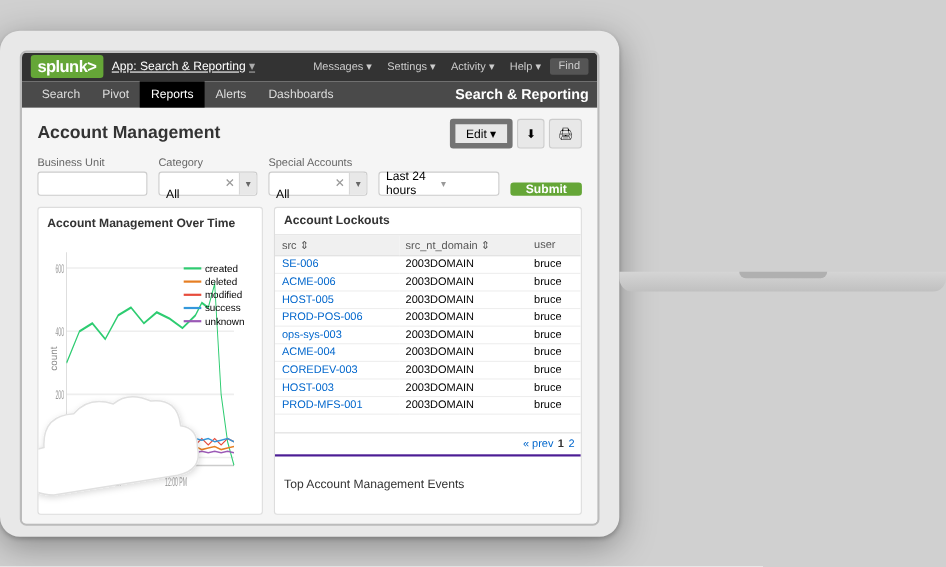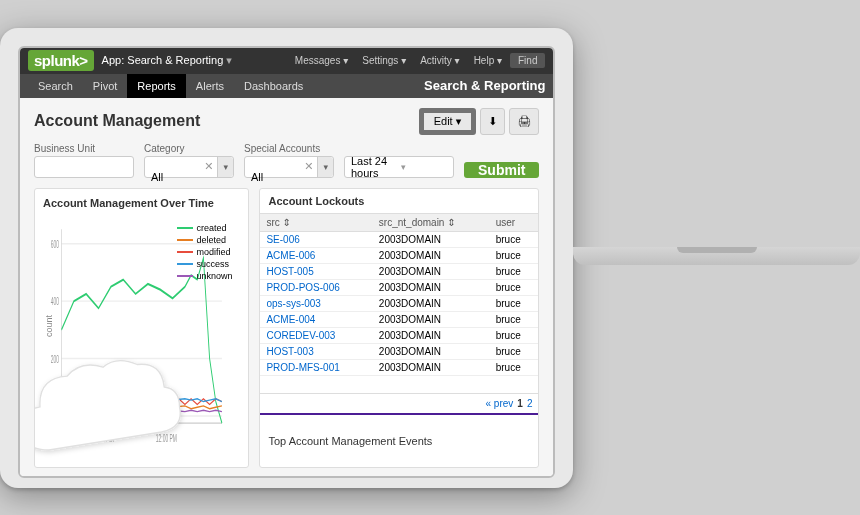--- a/index.html
+++ b/index.html
@@ -77,20 +77,21 @@
       margin-right: 8px;
       letter-spacing: -0.5px;
     }
     .app-name {
       color: #ccc;
       font-size: 11px;
       margin-right: 16px;
     }
     .app-name span {
       color: white;
+      text-decoration: underline;
     }
     .top-nav-spacer { flex: 1; }
     .top-nav-links {
       display: flex;
       gap: 2px;
       align-items: flex-start;
     }
     .top-nav-link {
       color: #ccc;
       font-size: 10px;
@@ -256,21 +257,21 @@
       gap: 4px;
       cursor: pointer;
     }
     .time-select span { flex: 1; }
     .submit-btn {
       background: #65a637;
       color: white;
       border: none;
       border-radius: 3px;
       padding: 0 14px;
-      font-size: 14px;
+      font-size: 11px;
       cursor: pointer;
       font-weight: bold;
     }
 
     
     .panels {
       display: flex;
       gap: 10px;
       height: calc(100% - 78px);
     }
@@ -297,21 +298,21 @@
     
     .chart-svg-wrap {
       flex: 1;
       position: relative;
     }
 
     
     .chart-legend {
       position: absolute;
       right: 8px;
-      top: 8px;
+      top: 24px;
       font-size: 9px;
       display: flex;
       flex-direction: column;
       gap: 2px;
     }
     .legend-item {
       display: flex;
       align-items: center;
       gap: 3px;
     }

